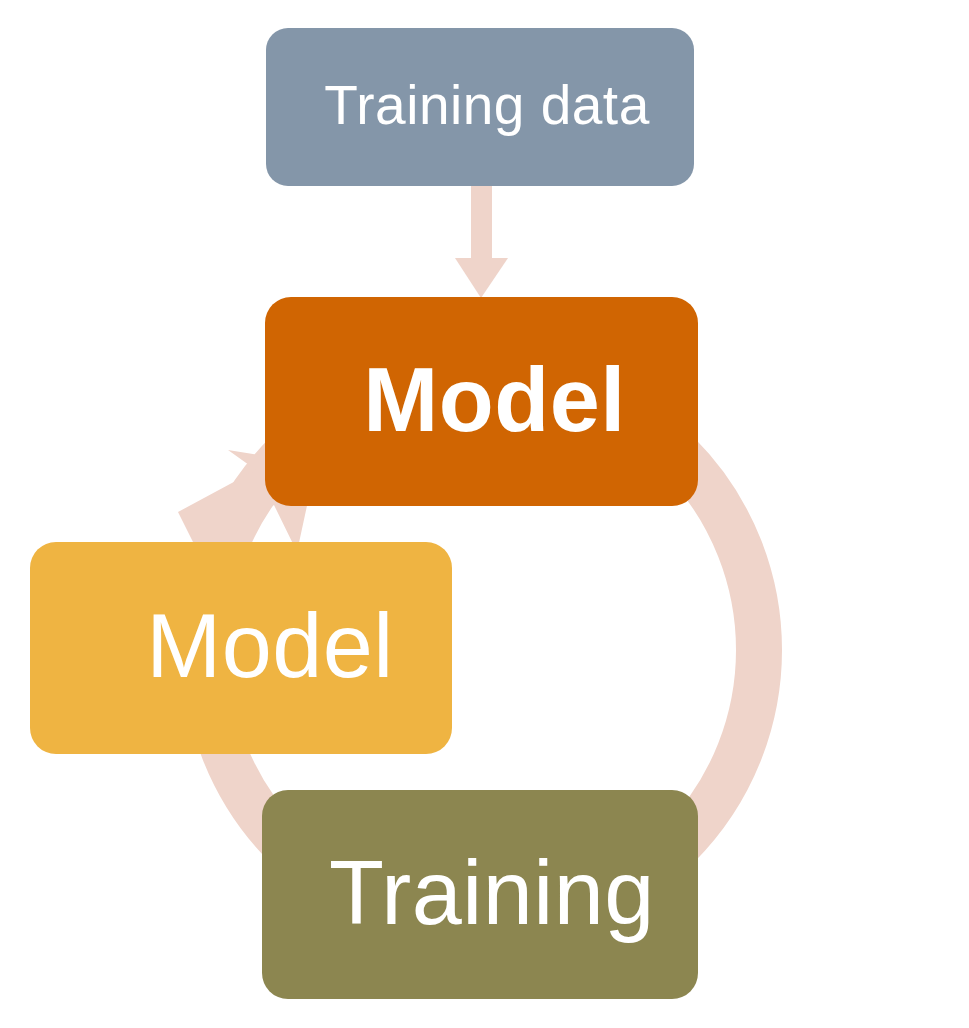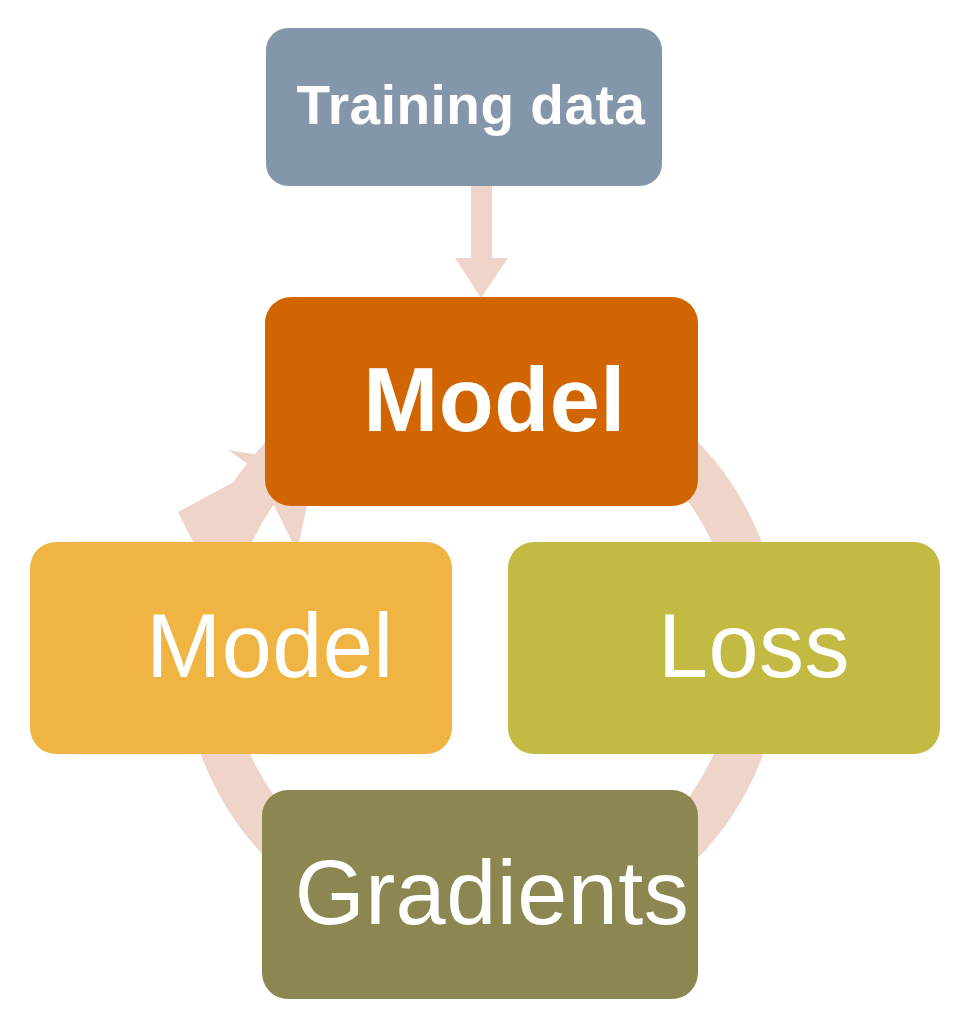--- a/index.html
+++ b/index.html
@@ -39,25 +39,24 @@
     box-sizing: border-box;
   }
   .node-label {
     display: block;
     transform: translateY(-2px);
   }
   
   #node-training-data {
     left: 266px;
     top: 28px;
-    width: 396px;
+    width: 428px;
     height: 158px;
     border-radius: 22px;
     font-size: 55px;
-    font-weight: bold;
   }
   #node-training-data .node-label { padding-left: 14px; }
   
   #node-model {
     left: 265px;
     top: 297px;
     width: 433px;
     height: 209px;
     font-size: 90px;
   }
@@ -114,21 +113,18 @@
   </div>
 
   <div class="node" id="node-model" style="background:#D06502">
     <span class="node-label">Model</span>
   </div>
 
   <div class="node" id="node-step" style="background:#EFB442">
     <span class="node-label">Model</span>
   </div>
 
-  <div class="node" id="node-loss" style="background:#C2BA42">
-    <span class="node-label">Loss</span>
-  </div>
 
   <div class="node" id="node-gradients" style="background:#8C8650">
-    <span class="node-label">Gradients</span>
+    <span class="node-label">Training</span>
   </div>
 
 </div>
 
 </body></html>

